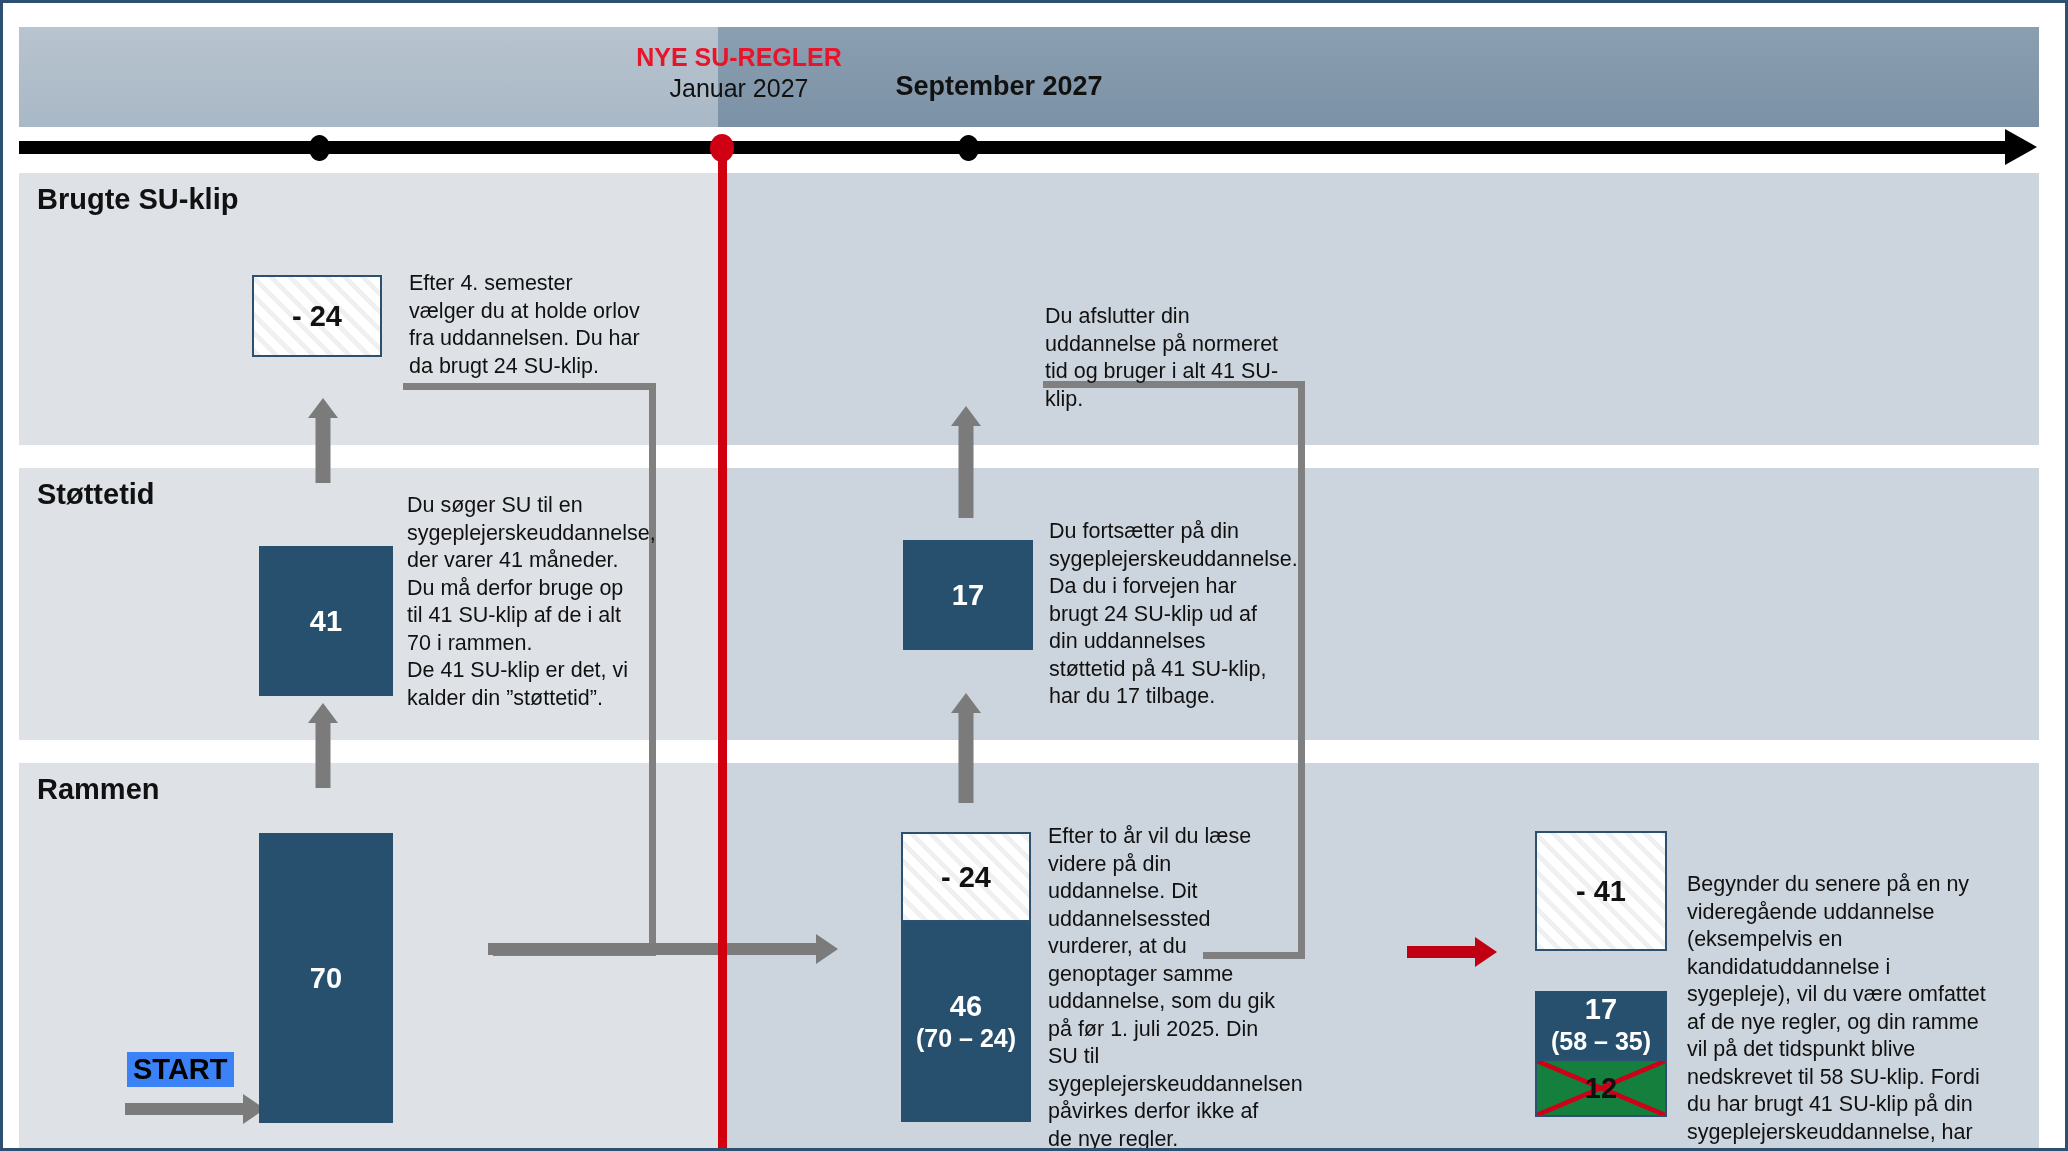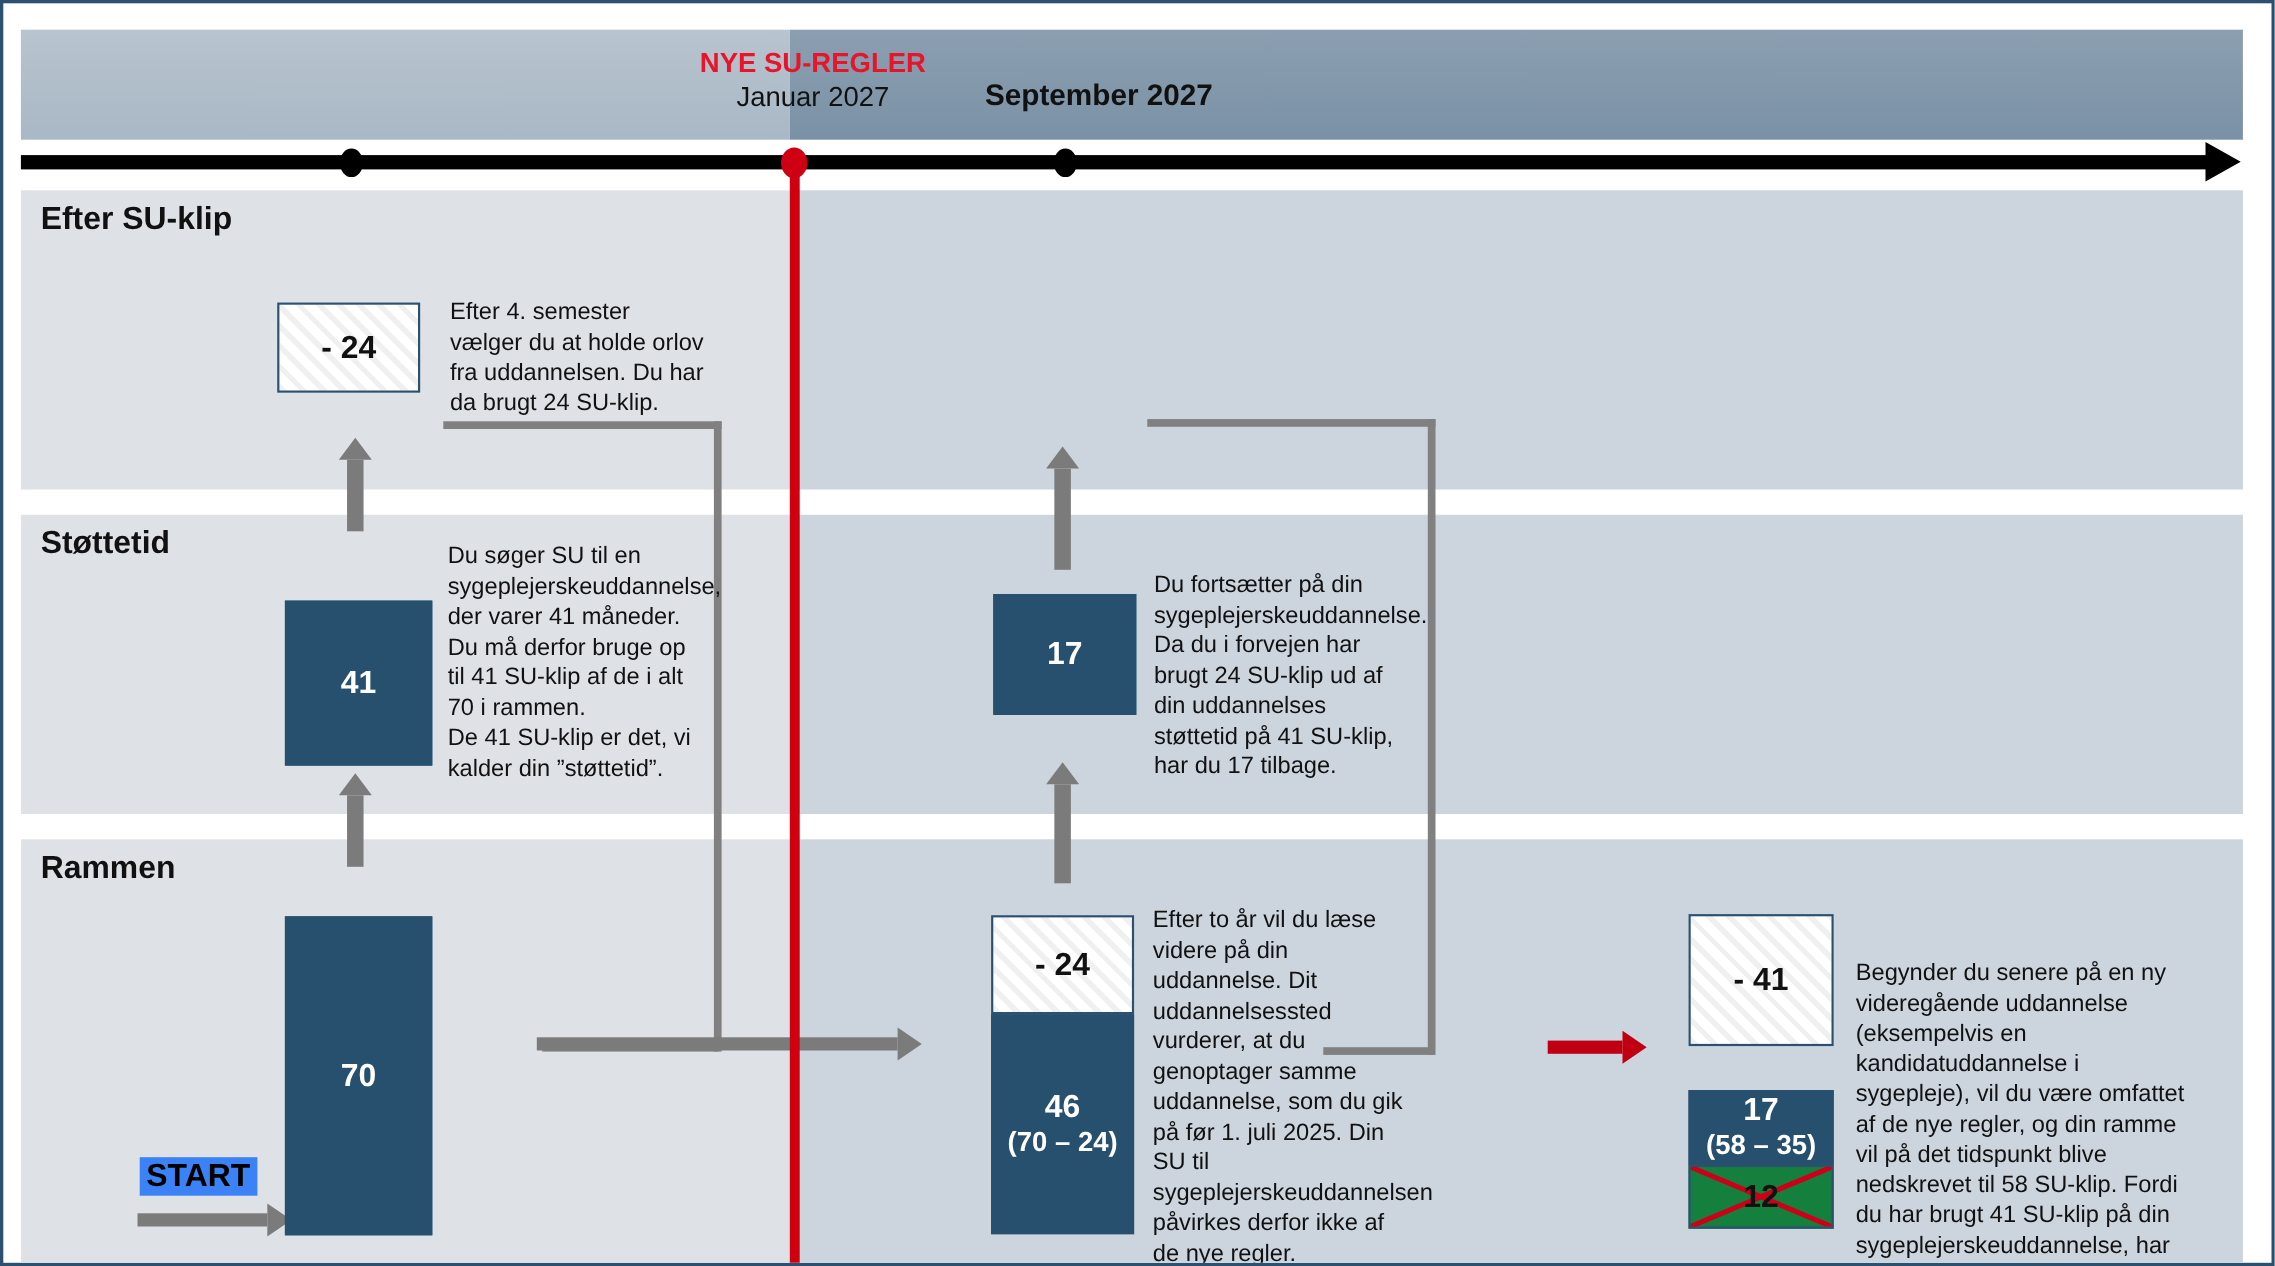--- a/index.html
+++ b/index.html
@@ -141,30 +141,31 @@
   <div id="axis-line"></div>
   <div id="axis-arrow"></div>
   <div class="axis-dot" style="left:306px;"></div>
   <div class="axis-dot" style="left:955px;"></div>
   <div id="axis-dot-red"></div>
   <div id="red-line"></div>
 
   <div class="band" id="band-brugte">
     <div class="band-bg-left"></div>
     <div class="band-bg-right"></div>
-    <div class="band-title">Efter SU-klip</div>
+    <div class="band-title">Brugte SU-klip</div>
   </div>
 
   <div class="box box-hatch" style="left:249px;top:272px;width:130px;height:82px;">
     <div class="box-num">- 24</div>
   </div>
 
   <div class="note" style="left:406px;top:267px;width:232px;">Efter 4. semester vælger du at holde orlov fra uddannelsen. Du har da brugt 24 SU-klip.</div>
 
 
+  <div class="note" style="left:1042px;top:300px;width:250px;">Du afslutter din uddannelse på normeret tid og bruger i alt 41 SU-klip.</div>
 
   <div class="band" id="band-stottetid">
     <div class="band-bg-left"></div>
     <div class="band-bg-right"></div>
     <div class="band-title">Støttetid</div>
   </div>
 
   <div class="box box-solid" style="left:256px;top:543px;width:134px;height:150px;">
     <div class="box-num">41</div>
   </div>

